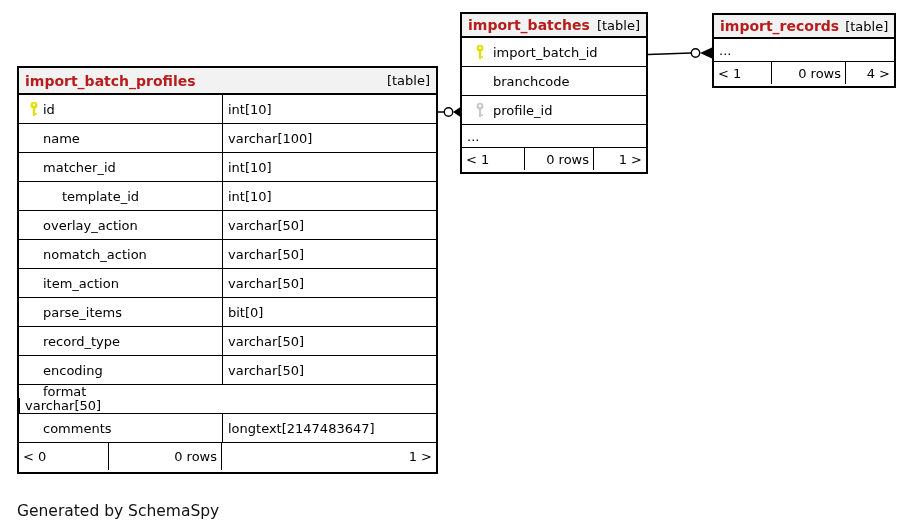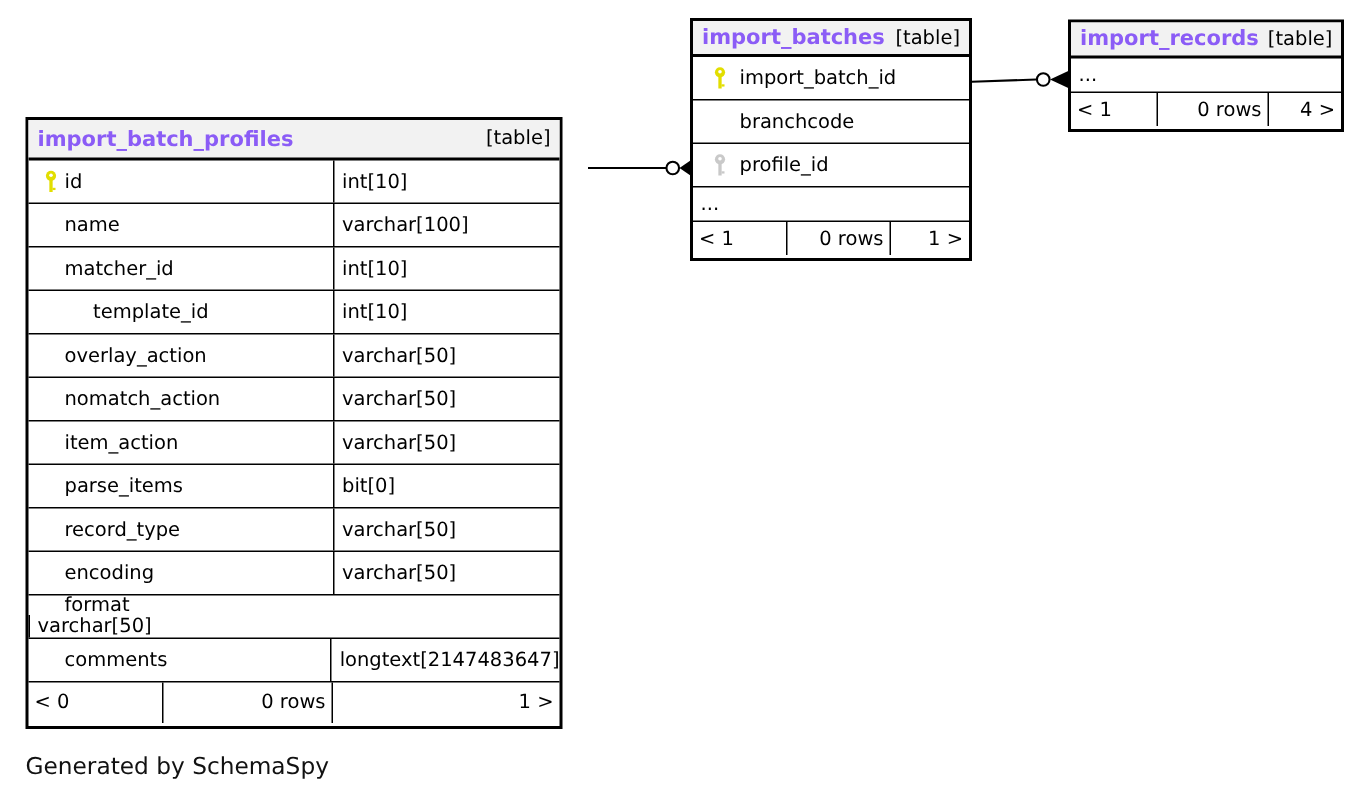--- a/index.html
+++ b/index.html
@@ -8,21 +8,21 @@
     position:relative; width:912px; height:532px; background:#ffffff;
     font-family:"DejaVu Sans","Liberation Sans",sans-serif; overflow:hidden;
   }
   .overlay { position:absolute; left:0; top:0; width:912px; height:532px; pointer-events:none; }
   .tbl { position:absolute; border:2px solid #000; background:#fff; }
   .hdr {
     background:#f2f2f2; border-bottom:2px solid #000;
     display:flex; justify-content:space-between; align-items:center;
     padding:0 6px; white-space:nowrap;
   }
-  .tname { font-weight:bold; font-size:14px; color:#8b5cf6; }
+  .tname { font-weight:bold; font-size:14px; color:#b91c1c; }
   .ttag { font-size:13px; color:#000; margin-left:6px; }
   .row { display:flex; border-bottom:1px solid #000; align-items:stretch; font-size:13px; color:#000; }
   .row:last-of-type { border-bottom:1px solid #000; }
   .cname { display:flex; align-items:center; padding-left:5px; overflow:hidden; white-space:nowrap; }
   .ctype { border-left:1px solid #000; display:flex; align-items:center; padding-left:5px; flex:1; white-space:nowrap; }
   .iconcell { width:19px; display:flex; align-items:center; justify-content:center; flex:0 0 19px; }
   .dots { padding-left:5px; display:flex; align-items:center; font-size:13px; }
   .pager { display:flex; font-size:13px; align-items:stretch; color:#000; }
   .pager .pc { display:flex; align-items:center; padding:0 4px; }
   .pc-prev { justify-content:flex-start; border-right:1px solid #000; }
@@ -44,21 +44,21 @@
       <polygon points="453,112 461.5,106.2 461.5,117.8" fill="#000"></polygon>
     </g>
 
     <g>
       <line x1="648" y1="54.5" x2="691" y2="53" stroke="#000" stroke-width="1.4"></line>
       <circle cx="695.5" cy="53" r="4.2" fill="#fff" stroke="#000" stroke-width="1.4"></circle>
       <polygon points="700,53 712.5,47.2 712.5,58.8" fill="#000"></polygon>
     </g>
   </svg>
 
-  <div class="tbl" style="left:17px; top:78px; width:358px; height:408px;">
+  <div class="tbl" style="left:17px; top:66px; width:421px; height:408px;">
     <div class="hdr" style="height:27px;">
       <span class="tname">import_batch_profiles</span>
       <span class="ttag">[table]</span>
     </div>
 
     <div class="row" style="height:29px;">
       <div class="cname" style="width:203px; padding-left:5px;">
         <span class="iconcell" style="color:#e2de00">
           <svg class="keysvg" width="12" height="16" viewBox="0 0 12 16">
             <circle cx="6" cy="4.2" r="3.4" fill="currentColor"></circle>

